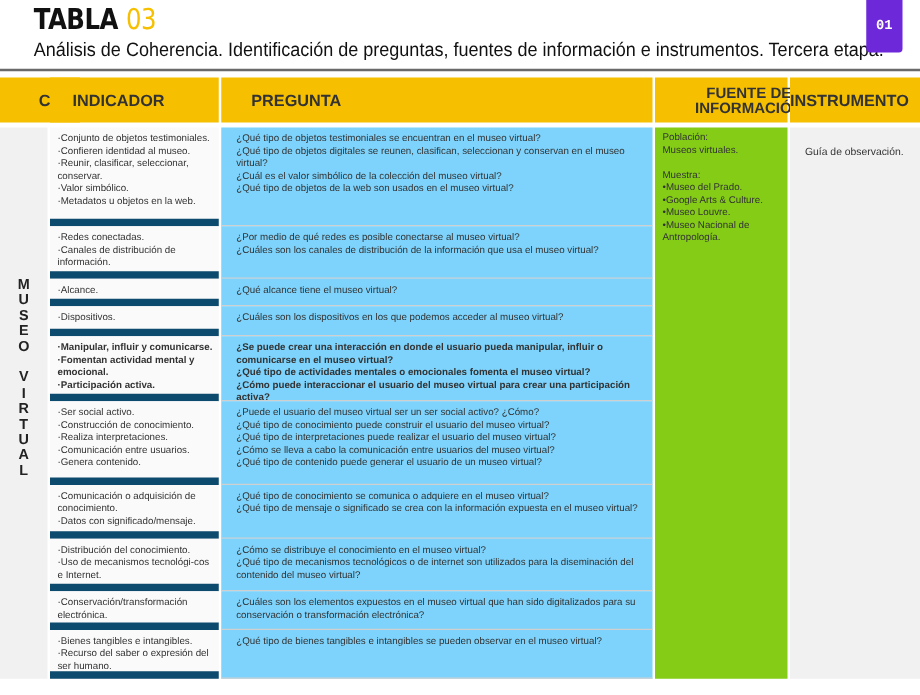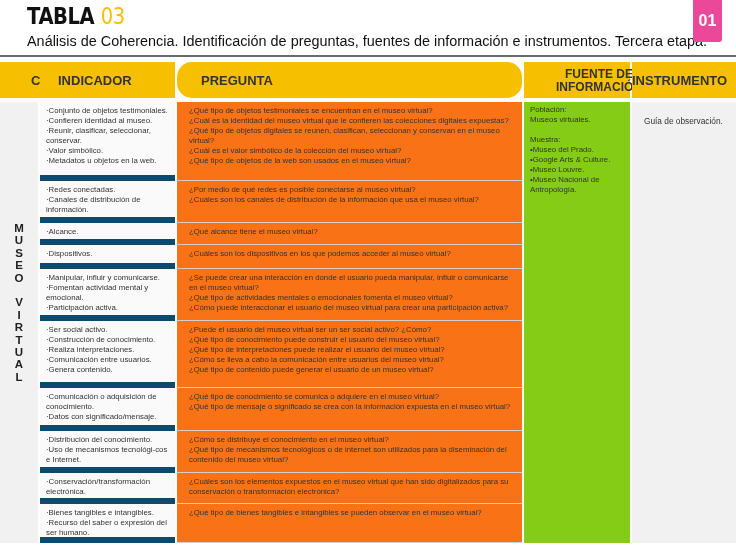--- a/index.html
+++ b/index.html
@@ -1,37 +1,37 @@
 <!DOCTYPE html>
 <html><head>
 <meta charset="utf-8">
 <style>
   html, body { margin:0; padding:0; background:#ffffff; }
   body { width:736px; height:556px; position:relative; overflow:hidden; font-family:"Liberation Sans", sans-serif; color:#222; }
   .title { position:absolute; left:27px; top:3px; font-family:"DejaVu Sans", sans-serif; font-weight:bold; font-size:23px; letter-spacing:-0.5px; color:#111; transform:scaleX(0.85); transform-origin:left top; }
   .title .num { color:#f6c000; font-weight:normal; }
   .subtitle { position:absolute; left:27px; top:32px; font-size:15.5px; color:#111; transform:scaleX(0.93); transform-origin:left top; white-space:nowrap; }
-  .page-badge { position:absolute; left:693px; top:0; width:29px; height:42px; background:#ec4899; border-radius:0 0 3px 3px; color:#fff; font-size:16px; font-weight:bold; display:flex; align-items:center; justify-content:center; }
+  .page-badge { position:absolute; left:693px; top:0; width:29px; height:42px; background:#6d28d9; border-radius:0 0 3px 3px; color:#fff; font-size:11px; font-weight:bold; display:flex; align-items:center; justify-content:center;font-family:Liberation Mono, monospace; }
   .rule { position:absolute; left:0; top:55px; width:736px; height:2px; background:#6a6a6a; }
 
   .hdr { position:absolute; top:62px; height:36px; background:#f6c000; color:#333; font-weight:bold; display:flex; align-items:center; }
   .hdr span { font-size:13px; }
   .h-cat { left:0; width:38px; justify-content:center;padding-left:26px; }
   .h-ind { left:40px; width:135px; padding-left:18px; box-sizing:border-box; }
-  .h-preg { left:177px; width:345px; padding-left:24px; box-sizing:border-box;border-radius:15px; }
+  .h-preg { left:177px; width:345px; padding-left:24px; box-sizing:border-box; }
   .h-fuente { left:524px; width:106px; justify-content:center; text-align:center; line-height:12px; }
   .h-fuente span { font-size:12px;padding-left:44px; }
   .h-instr { left:632px; width:104px; }
 
   .cat-col { position:absolute; left:0; top:102px; width:38px; height:441px; background:#f1f1f1; }
   .cat-text { position:absolute; left:0; top:222px; width:38px; text-align:center; font-weight:bold; font-size:11.5px; line-height:12.4px; color:#222; white-space:pre; }
 
   .row { position:absolute; left:40px; width:482px; }
   .cell-ind { position:absolute; left:0; top:0; width:135px; height:100%; background:#fafafa; box-sizing:border-box; padding:4px 4px 0 6px; font-size:7.8px; line-height:10px; color:#333; border-bottom:6px solid #0c4a6e; }
-  .cell-preg { position:absolute; left:137px; top:0; width:345px; height:100%; background:#f97316; box-sizing:border-box; padding:4px 4px 0 12px; font-size:7.8px; line-height:10px; color:#333; border-bottom:1px solid #d0d0d0; }
+  .cell-preg { position:absolute; left:137px; top:0; width:345px; height:100%; background:#7dd3fc; box-sizing:border-box; padding:4px 4px 0 12px; font-size:7.8px; line-height:10px; color:#333; border-bottom:1px solid #d0d0d0; }
   .line { display:block; white-space:normal; }
 
   .fuente-col { position:absolute; left:524px; top:102px; width:106px; height:441px; background:#84cc16; box-sizing:border-box; padding:3px 4px 0 6px; font-size:7.8px; line-height:10px; color:#333; }
   .instr-col { position:absolute; left:632px; top:102px; width:128px; height:441px; background:#f1f1f1; box-sizing:border-box; padding:14px 4px 0 12px; font-size:8.3px; color:#333; }
   .gap { height:10px; }
 </style>
 </head>
 <body>
 
 <div class="title"><span>TABLA</span> <span class="num">03</span></div>
@@ -74,21 +74,20 @@
     <div class="row" style="top: 102px; height: 79px;">
       <div class="cell-ind">
         <span class="line">·Conjunto de objetos testimoniales.</span>
         <span class="line">·Confieren identidad al museo.</span>
         <span class="line">·Reunir, clasificar, seleccionar, conservar.</span>
         <span class="line">·Valor simbólico.</span>
         <span class="line">·Metadatos u objetos en la web.</span>
       </div>
       <div class="cell-preg">
         <span class="line">¿Qué tipo de objetos testimoniales se encuentran en el museo virtual?</span>
-        <span class="line">¿Cuál es la identidad del museo virtual que le confieren las colecciones digitales expuestas?</span>
         <span class="line">¿Qué tipo de objetos digitales se reunen, clasifican, seleccionan y conservan en el museo virtual?</span>
         <span class="line">¿Cuál es el valor simbólico de la colección del museo virtual?</span>
         <span class="line">¿Qué tipo de objetos de la web son usados en el museo virtual?</span>
       </div>
     </div>
     <div class="row" style="top: 181px; height: 42px;">
       <div class="cell-ind">
         <span class="line">·Redes conectadas.</span>
         <span class="line">·Canales de distribución de información.</span>
       </div>
@@ -106,21 +105,21 @@
       </div>
     </div>
     <div class="row" style="top: 245px; height: 24px;">
       <div class="cell-ind">
         <span class="line">·Dispositivos.</span>
       </div>
       <div class="cell-preg">
         <span class="line">¿Cuáles son los dispositivos en los que podemos acceder al museo virtual?</span>
       </div>
     </div>
-    <div class="row" style="top: 269px; height: 52px;">
+    <div class="row" style="top: 269px; height: 52px; font-weight: bold;">
       <div class="cell-ind">
         <span class="line">·Manipular, influir y comunicarse.</span>
         <span class="line">·Fomentan actividad mental y emocional.</span>
         <span class="line">·Participación activa.</span>
       </div>
       <div class="cell-preg">
         <span class="line">¿Se puede crear una interacción en donde el usuario pueda manipular, influir o comunicarse en el museo virtual?</span>
         <span class="line">¿Qué tipo de actividades mentales o emocionales fomenta el museo virtual?</span>
         <span class="line">¿Cómo puede interaccionar el usuario del museo virtual para crear una participación activa?</span>
       </div>

